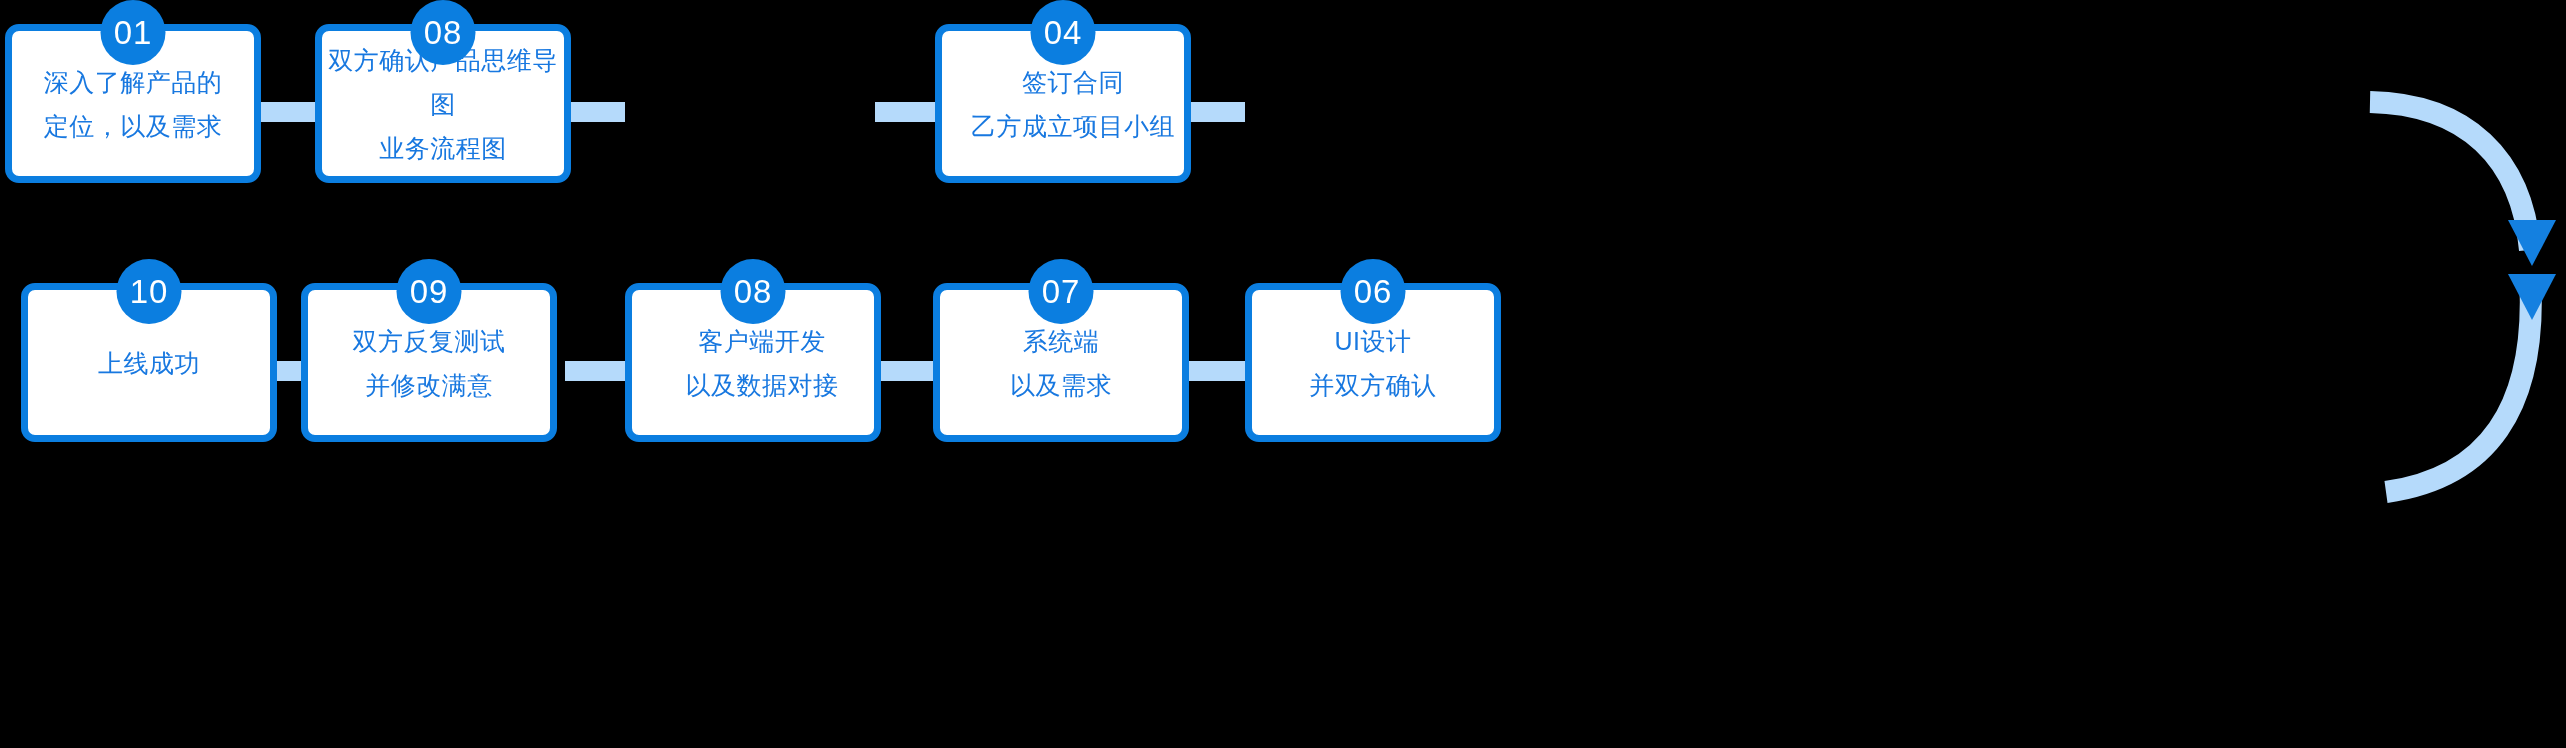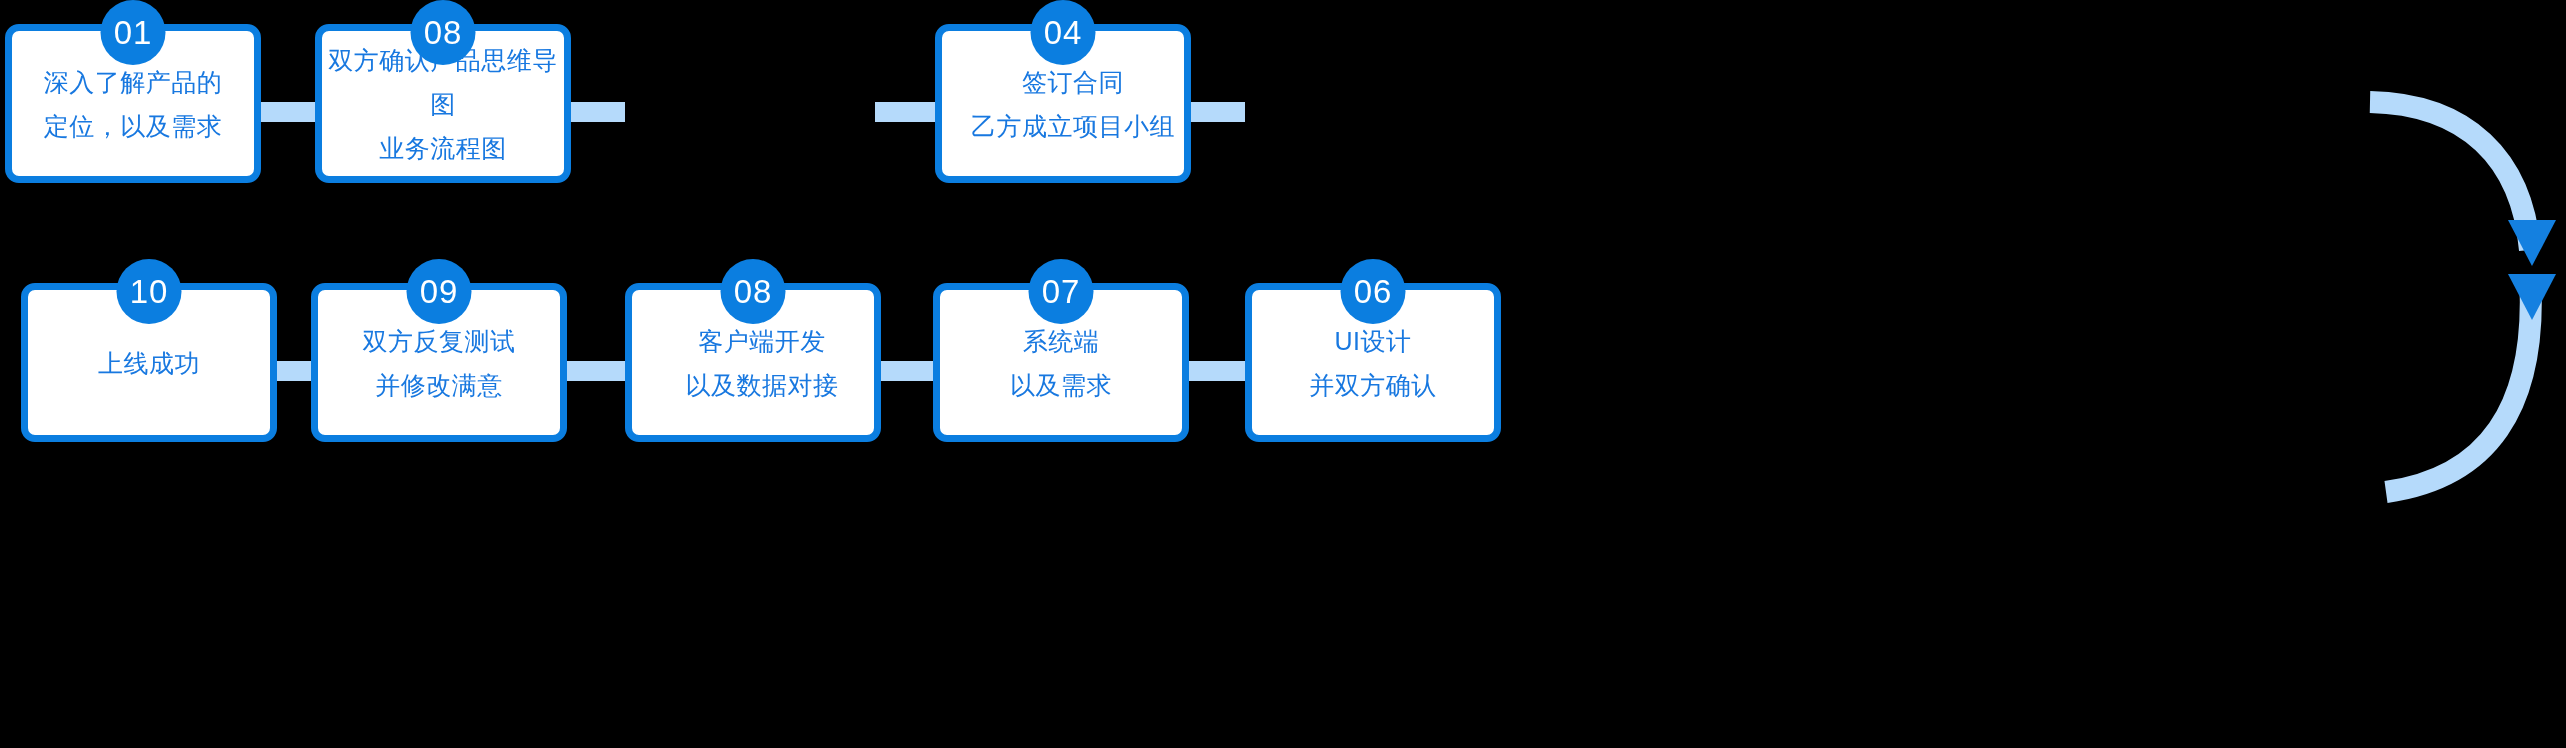--- a/index.html
+++ b/index.html
@@ -102,21 +102,21 @@
     <div class="connector" style="left:255px;top:78px;width:60px;"></div>
     <div class="connector" style="left:565px;top:78px;width:60px;"></div>
     <div class="connector" style="left:875px;top:78px;width:60px;"></div>
     <div class="connector" style="left:1185px;top:78px;width:60px;"></div>
 
     <div class="step" style="left:21px;">
       <div class="badge">10</div>
       <div class="step-text">上线成功</div>
     </div>
 
-    <div class="step" style="left:311px;">
+    <div class="step" style="left:301px;">
       <div class="badge">09</div>
       <div class="step-text">双方反复测试
 并修改满意</div>
     </div>
 
     <div class="step" style="left:625px;padding-left:18px;">
       <div class="badge">08</div>
       <div class="step-text">客户端开发
 以及数据对接</div>
     </div>

